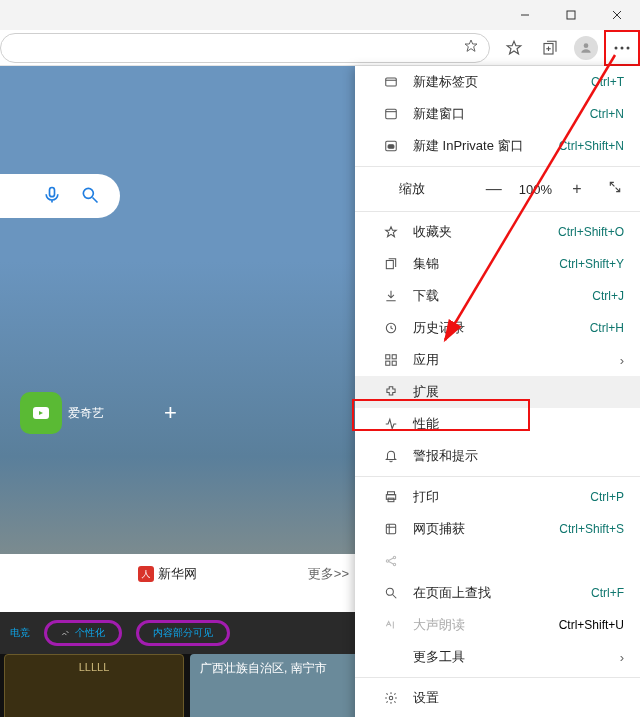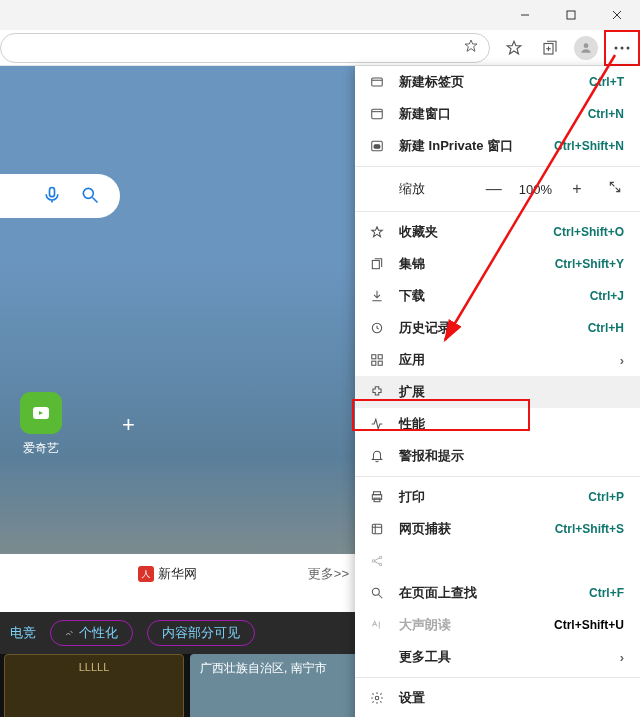--- a/index.html
+++ b/index.html
@@ -9,32 +9,32 @@
   .toolbar { height: 36px; display: flex; align-items: center; background: #fff; border-bottom: 1px solid #e5e5e5; }
   .addr { flex: 1; height: 30px; border: 1px solid #cfcfcf; border-radius: 15px; margin: 0 6px 0 0; background: #fff; display:flex; align-items:center; padding:0 10px; }
   .addr .star { margin-left:auto; color:#666; }
   .tool-icon { width: 36px; height: 36px; display: flex; align-items: center; justify-content: center; color: #555; }
   .more-btn { border: 2px solid #e11; }
   .content { position: relative; height: calc(717px - 30px - 36px); background: linear-gradient(#6a95bf 0%, #6a95bf 30%, #5a7f9b 60%, #7b8b8f 75%, #2b2b2b 85%); overflow: hidden; }
   .content-left { position:absolute; top:0; left:0; width:355px; height:100%; }
   .searchbar { position:absolute; top:108px; left:-20px; width:140px; height:44px; background:#fff; border-radius:0 22px 22px 0; display:flex; align-items:center; justify-content:flex-end; gap:18px; padding-right:20px; }
   .searchbar svg { width:20px; height:20px; }
   .tile-group { position:absolute; top:326px; left:20px; display:flex; gap:60px; align-items:center; }
-  .tile { display:flex; flex-direction:column; align-items:center; gap:6px; color:#fff; font-size:12px; }
+  .tile { display:flex; flex-direction:row; align-items:center; gap:6px; color:#fff; font-size:12px; }
   .tile-icon { width:42px; height:42px; border-radius:10px; background:#5aba34; display:flex; align-items:center; justify-content:center; color:#fff; font-size:10px; }
   .plus-tile { color:#fff; font-size:22px; }
   .links-row { position:absolute; top:488px; left:0; width:355px; height:58px; background:#fff; display:flex; align-items:center; gap:36px; padding:0 6px; font-size:13px; color:#333; }
   .links-row .link { display:flex; align-items:center; gap:4px; }
-  .dark-strip { position:absolute; top:546px; left:0; width:640px; height:42px; background:#2a2a2a; display:flex; align-items:center; gap:14px; padding:0 10px; color:#7dd3fc; font-size:13px; }
-  .pill { border:1px solid #a21caf; border-radius:14px; padding:3px 14px; display:flex; align-items:center; gap:4px; }
+  .dark-strip { position:absolute; top:546px; left:0; width:640px; height:42px; background:#2a2a2a; display:flex; align-items:center; gap:14px; padding:0 10px; color:#0ea5e9; font-size:10px; }
+  .pill { border:3px solid #a21caf; border-radius:14px; padding:3px 14px; display:flex; align-items:center; gap:4px; }
   .cards-row { position:absolute; top:588px; left:0; width:640px; height:80px; display:flex; gap:6px; padding:0 4px; background:#111; }
   .card1 { width:180px; height:70px; background:#3a2f12; border:1px solid #6a5a2a; border-radius:4px; color:#cdb97a; font-size:11px; display:flex; align-items:flex-start; justify-content:center; padding-top:6px; }
   .card2 { flex:1; height:70px; background:#6a8a9a; border-radius:4px; color:#fff; font-size:12px; display:flex; align-items:flex-start; padding:6px 10px; }
   .menu { position:absolute; top:0; right:0; width:285px; background:#fff; box-shadow:-2px 2px 10px rgba(0,0,0,0.25); z-index:10; }
-  .mi { height:32px; display:flex; align-items:center; padding:0 16px 0 14px; gap:14px; font-size:13px; color:#262626;font-weight:bold; }
+  .mi { height:32px; display:flex; align-items:center; padding:0 16px 0 28px; gap:14px; font-size:13px; color:#262626; }
   .mi .ic { width:16px; height:16px; display:flex; align-items:center; justify-content:center; color:#555; flex-shrink:0; }
   .mi .lbl { flex:1; }
   .mi .cut { color:#0f766e; font-size:12px; }
   .mi .chev { color:#666; }
   .mi.disabled { color:#aaa; }
   .mi.disabled .cut { color:#000000; }
   .mi.disabled .ic { color:#bbb; }
   .sep { height:1px; background:#e6e6e6; margin:4px 0; }
   .zoom-row { height:36px; display:flex; align-items:center; padding:0 12px 0 44px; gap:12px; font-size:13px; }
   .zoom-row .zlbl { flex:1; }

